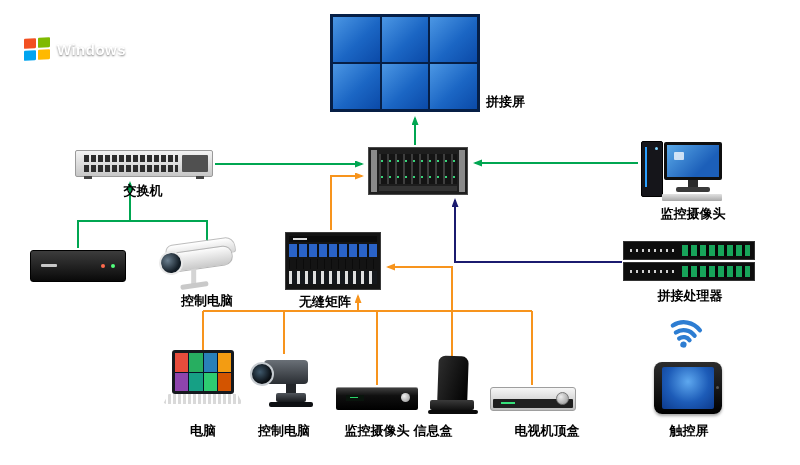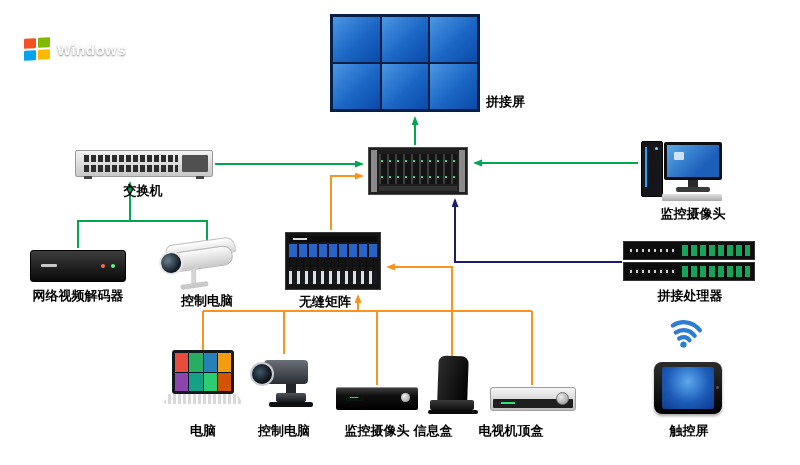--- a/index.html
+++ b/index.html
@@ -245,21 +245,20 @@
     <div class="foot f1"></div>
     <div class="foot f2"></div>
   </div>
   <div class="lbl" style="left:103px;top:183px;width:80px">交换机</div>
 
   <div class="dec">
       <i></i>
       <b></b>
       <s></s>
     </div>
-  <div class="lbl" style="left:13px;top:288px;width:130px">网络视频解码器</div>
 
   <div class="cam">
     <div class="shield"></div>
     <div class="body"></div>
     <div class="lens"></div>
     <div class="arm"></div>
     <div class="plate"></div>
   </div>
   <div class="lbl" style="left:167px;top:293px;width:80px">控制电脑</div>
 
@@ -321,21 +320,21 @@
     <div class="pad"></div>
     <div class="plate"></div>
   </div>
   <div class="lbl" style="left:408px;top:423px;width:50px">信息盒</div>
 
   <div class="stb">
     <div class="body"></div>
     <div class="band"></div>
     <div class="knob"></div>
   </div>
-  <div class="lbl" style="left:472px;top:423px;width:78px">电视机顶盒</div>
+  <div class="lbl" style="left:508px;top:423px;width:78px">电视机顶盒</div>
 
   <svg class="wifi" viewBox="0 0 40 34">
     <path d="M 7 15 a 19 19 0 0 1 26 0" fill="none" stroke-width="4" stroke-linecap="round" stroke="#2d7dd2"></path>
     <path d="M 11 21 a 13 13 0 0 1 18 0" fill="none" stroke-width="4" stroke-linecap="round" stroke="#2d7dd2"></path>
     <path d="M 15 26 a 7 7 0 0 1 10 0" fill="none" stroke-width="4" stroke-linecap="round" stroke="#2d7dd2"></path>
     <circle cx="20" cy="31" r="3" fill="#2d7dd2"></circle>
   </svg>
   <div class="tab">
     <div class="scr"></div>
     <div class="home"></div>

